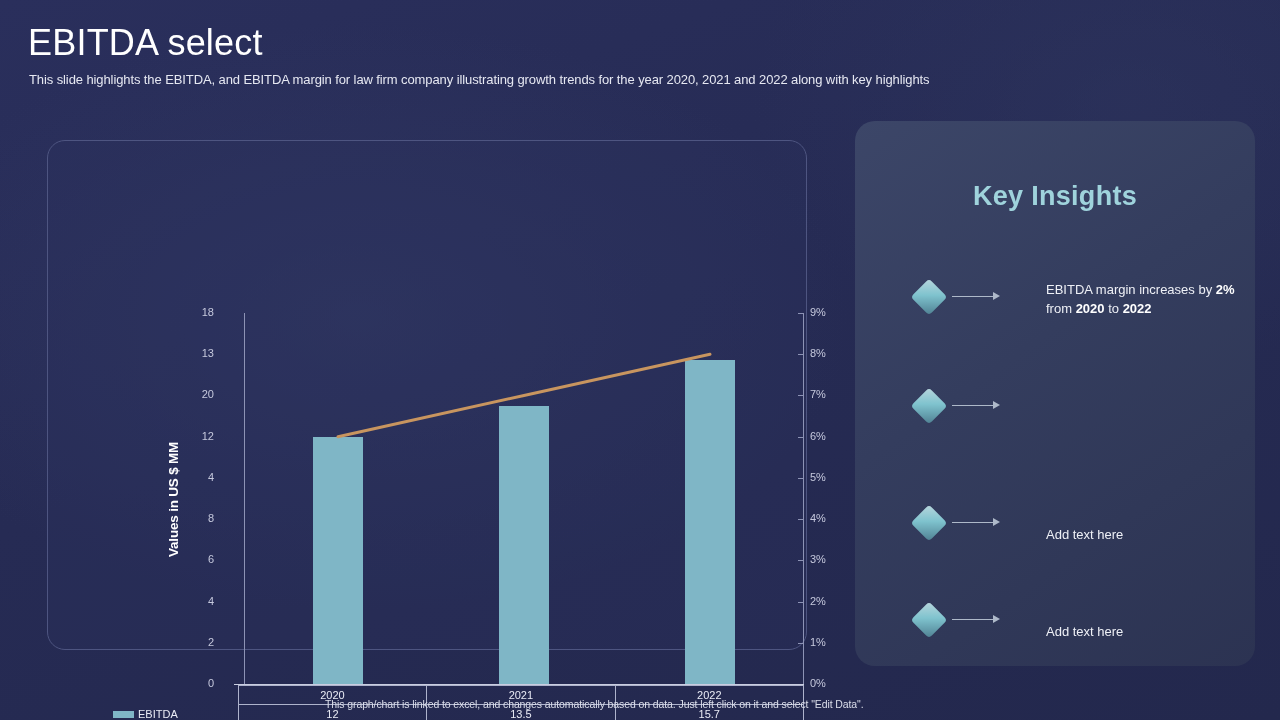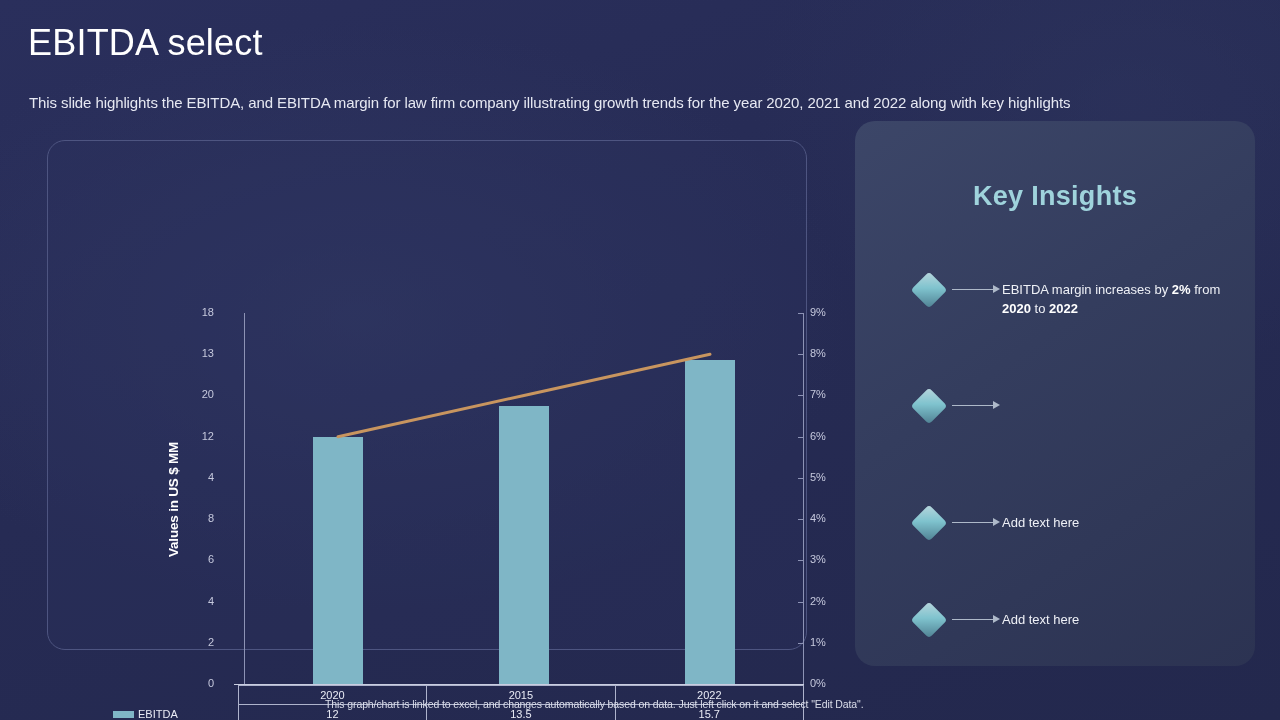--- a/index.html
+++ b/index.html
@@ -17,22 +17,22 @@
     position: relative;
   }
 
   
   .slide-title {
     position: absolute; left: 28px; top: 22px;
     font-size: 36px; font-weight: 400; color: #ffffff;
     letter-spacing: 0.2px;
   }
   .slide-subtitle {
-    position: absolute; left: 29px; top: 94px;
-    font-size: 15px; color: #e6e8f2; letter-spacing: -0.1px;
+    position: absolute; left: 29px; top: 72px;
+    font-size: 13px; color: #e6e8f2; letter-spacing: -0.1px;
     white-space: nowrap;
   }
 
   
   .chart-card {
     position: absolute; left: 47px; top: 140px;
     width: 760px; height: 510px;
     border: 1px solid #4e5581;
     border-radius: 18px;
     background: rgba(44,50,92,0.32);
@@ -117,21 +117,21 @@
   }
   .insights-title {
     position: absolute; left: 0; right: 0; top: 60px;
     text-align: center;
     font-size: 27px; font-weight: bold; color: #9fd3dc;
     letter-spacing: 0.3px;
   }
 
   .insight-row {
     position: absolute; left: 55px; width: 330px;
-    display: flex; align-items: flex-start;
+    display: flex; align-items: flex-end; gap: 44px;
   }
   .insight-icon-wrap {
     width: 92px; flex: 0 0 92px; position: relative; height: 40px;
   }
   .diamond {
     position: absolute; left: 6px; top: 6px;
     width: 26px; height: 26px;
     transform: rotate(45deg);
     border-radius: 4px;
     background: linear-gradient(135deg, #b9d6dd 0%, #7fc3ce 45%, #4e7f91 100%);
@@ -224,21 +224,21 @@
         <path id="trend-path" fill="none" stroke="#c8955f" stroke-width="3" stroke-linecap="round" d="M 93 123.66666666666669 C 145.08 112.12444444444446 174.83999999999997 105.5288888888889 279 82.44444444444446 C 383.16 59.36000000000001 412.92 52.76444444444445 465 41.22222222222223"></path>
       </svg>
     </div>
   </div>
 
   <table class="data-table">
     <tbody id="table-host">
         <tr>
           <td class="col-head hdr-blank"></td>
           <td class="col-yr">2020</td>
-          <td class="col-yr">2015</td>
+          <td class="col-yr">2021</td>
           <td class="col-yr">2022</td>
         </tr>
         <tr>
           <td class="rowhead col-head"><span class="swatch-bar"></span><span>EBITDA</span></td>
           <td class="col-yr">12</td>
           <td class="col-yr">13.5</td>
           <td class="col-yr">15.7</td>
         </tr>
       </tbody>
   </table>

